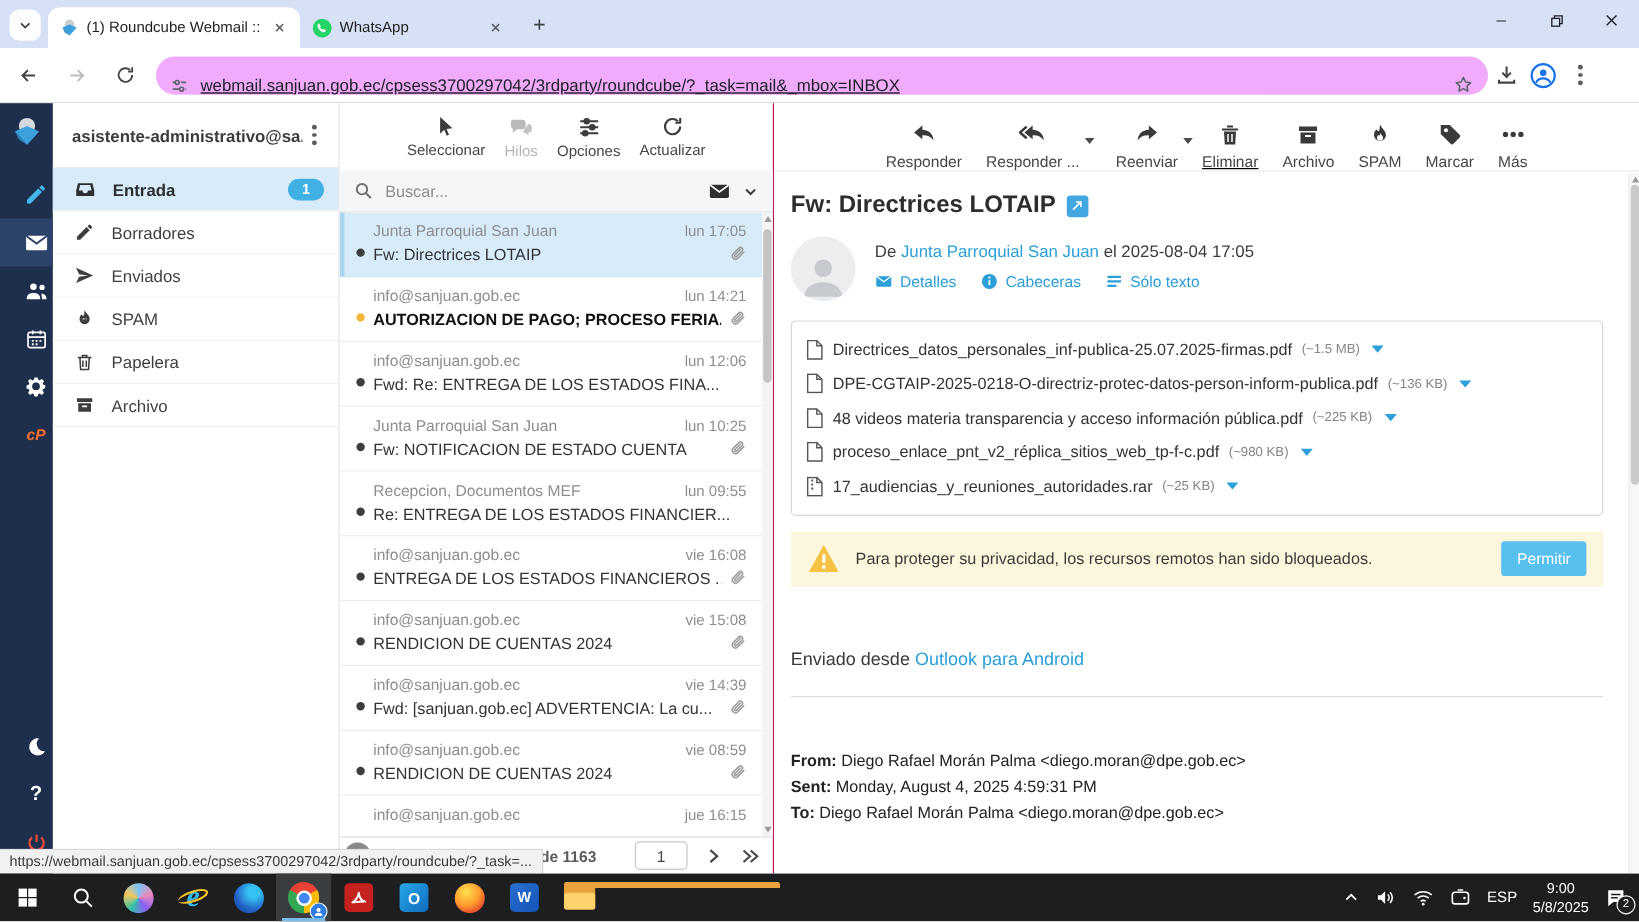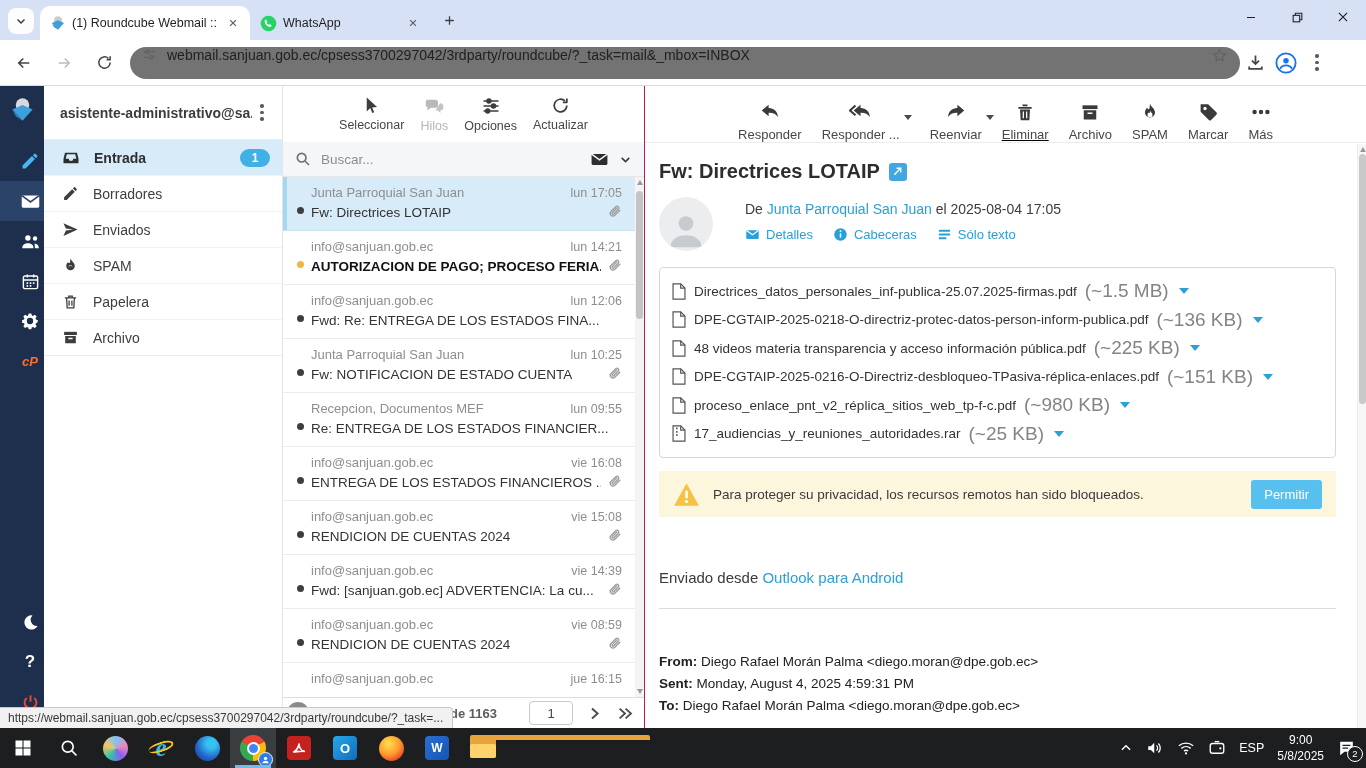--- a/index.html
+++ b/index.html
@@ -13,21 +13,21 @@
   .tab { height:34px; display:flex; align-items:center; padding:0 8px 0 10px; border-radius:10px 10px 0 0; max-width:210px; min-width:180px; }
   .tab.active { background:#fff; }
   .tab .title { font-size:12.5px; color:#1f1f1f; white-space:nowrap; overflow:hidden; flex:1; margin:0 6px; }
   .tab .close { width:18px; height:18px; border-radius:50%; display:flex; align-items:center; justify-content:center; flex:none; }
   .newtab { width:26px; height:26px; margin:0 0 7px 6px; border-radius:50%; display:flex; align-items:center; justify-content:center; }
   .wincontrols { margin-left:auto; display:flex; height:40px; align-self:flex-start; }
   .winbtn { width:46px; height:34px; display:flex; align-items:center; justify-content:center; }
 
   .btoolbar { position:absolute; top:40px; left:0; right:0; height:46px; background:#fff; display:flex; align-items:center; border-bottom:1px solid #dadce0; }
   .navbtn { width:32px; height:32px; margin-left:8px; border-radius:50%; display:flex; align-items:center; justify-content:center; }
-  .omnibox { margin-left:10px; width:1110px; height:32px; background:#737373; border-radius:16px; display:flex; align-items:flex-start; padding:0 12px; }
+  .omnibox { margin-left:10px; width:1110px; height:32px; background:#f0abfc; border-radius:16px; display:flex; align-items:flex-end; padding:0 12px;text-decoration:underline; }
   .omnibox .url { font-size:14px; color:#202124; margin-left:10px; white-space:nowrap; overflow:hidden; flex:1; }
   .rightbtns { display:flex; align-items:center; margin-left:6px; gap:10px; }
 
   
   .app { position:absolute; top:86px; left:0; right:0; height:642px; display:flex; background:#fff; }
 
   
   .rail { width:44px; background:#1d2f4c; display:flex; flex-direction:column; align-items:center; flex:none; }
   .railbtn { width:44px; height:40px; display:flex; align-items:center; justify-content:center; flex:none;padding-left:16px; }
   .railbtn.active { background:#2c4369; }
@@ -84,31 +84,31 @@
   .msgcol { flex:1; display:flex; flex-direction:column; position:relative; }
   .mtoolbar { height:57px; display:flex; align-items:flex-end; justify-content:center; gap:20px; padding-top:8px; border-bottom:1px solid #ececec; flex:none; }
   .mt-btn { display:flex; flex-direction:column; align-items:center; gap:4px; position:relative; }
   .mt-btn .cap { font-size:13px; color:#474747; }
   .mt-caret { position:absolute; right:-12px; top:14px; width:0; height:0; border-left:4.5px solid transparent; border-right:4.5px solid transparent; border-top:5.5px solid #4a4a4a; }
 
   .mbody { flex:1; overflow:hidden; padding:0 30px 0 14px; position:relative; }
   .subjrow { display:flex; align-items:center; gap:9px; margin-top:17px; }
   .subjrow h1 { font-size:20px; font-weight:700; color:#2d2d2d; }
   .extlink { width:18px; height:18px; background:#42a7e0; border-radius:3px; display:flex; align-items:center; justify-content:center; }
-  .metarow { display:flex; gap:32px; margin-top:14px; }
+  .metarow { display:flex; gap:16px; margin-top:14px; }
   .avatar { width:54px; height:54px; border-radius:50%; background:#ebedef; overflow:hidden; flex:none; display:flex; align-items:flex-end; justify-content:center; }
   .metatxt .fromline { font-size:14px; color:#3c3c3c; margin-top:4px; }
   .linkblue { color:#2a9fd8; }
   .actlinks { display:flex; gap:20px; margin-top:10px; align-items:center; }
   .actlink { display:flex; align-items:center; gap:6px; font-size:13px; color:#2a9fd8; }
 
   .attachbox { margin-top:16px; border:1px solid #d7d7d7; border-radius:4px; padding:9px 12px; }
   .att { display:flex; align-items:center; gap:8px; height:28.5px; }
   .att .aname { font-size:13.5px; color:#333; }
-  .att .asize { font-size:19px; color:#848484; }
+  .att .asize { font-size:11px; color:#848484; }
   .acaret { width:0; height:0; border-left:5px solid transparent; border-right:5px solid transparent; border-top:6px solid #2a9fd8; margin-left:2px; }
 
   .banner { margin-top:13px; background:#fcf6dd; display:flex; align-items:center; gap:13px; padding:0 14px; height:46px; }
   .banner .btxt { font-size:13.5px; color:#3a3a3a; flex:1; }
   .permitir { background:#58c0ee; color:#fff; border:none; font-size:13px; padding:7px 13px; border-radius:3px; font-family:"Liberation Sans",sans-serif; }
 
   .sentfrom { margin-top:52px; font-size:15px; color:#3a3a3a; }
   .bodyhr { border:none; border-top:1px solid #dcdcdc; margin-top:22px; }
   .quoted { margin-top:42px; }
   .qline { font-size:13.5px; color:#222; line-height:22px; }
@@ -728,29 +728,20 @@
               </svg>
             <span class="aname">48 videos materia transparencia y acceso información pública.pdf</span>
             <span class="asize">(~225 KB)</span>
             <span class="acaret"></span>
           </div>
           <div class="att">
             <svg width="14" height="17" viewBox="0 0 16 20" fill="none" stroke="#555" stroke-width="1.4">
                 <path d="M1 1h9l5 5v13H1z"></path>
                 <path d="M10 1v5h5"></path>
               </svg>
-            <span class="aname">DPE-CGTAIP-2025-0216-O-Directriz-desbloqueo-TPasiva-réplica-enlaces.pdf</span>
-            <span class="asize">(~151 KB)</span>
-            <span class="acaret"></span>
-          </div>
-          <div class="att">
-            <svg width="14" height="17" viewBox="0 0 16 20" fill="none" stroke="#555" stroke-width="1.4">
-                <path d="M1 1h9l5 5v13H1z"></path>
-                <path d="M10 1v5h5"></path>
-              </svg>
             <span class="aname">proceso_enlace_pnt_v2_réplica_sitios_web_tp-f-c.pdf</span>
             <span class="asize">(~980 KB)</span>
             <span class="acaret"></span>
           </div>
           <div class="att">
             <svg width="14" height="17" viewBox="0 0 16 20" fill="none" stroke="#555" stroke-width="1.4">
                 <path d="M1 1h9l5 5v13H1z"></path>
                 <path d="M10 1v5h5"></path>
                 <path d="M5.5 3v2M5.5 7v2M5.5 11v2" stroke-width="1.8"></path>
               </svg>

